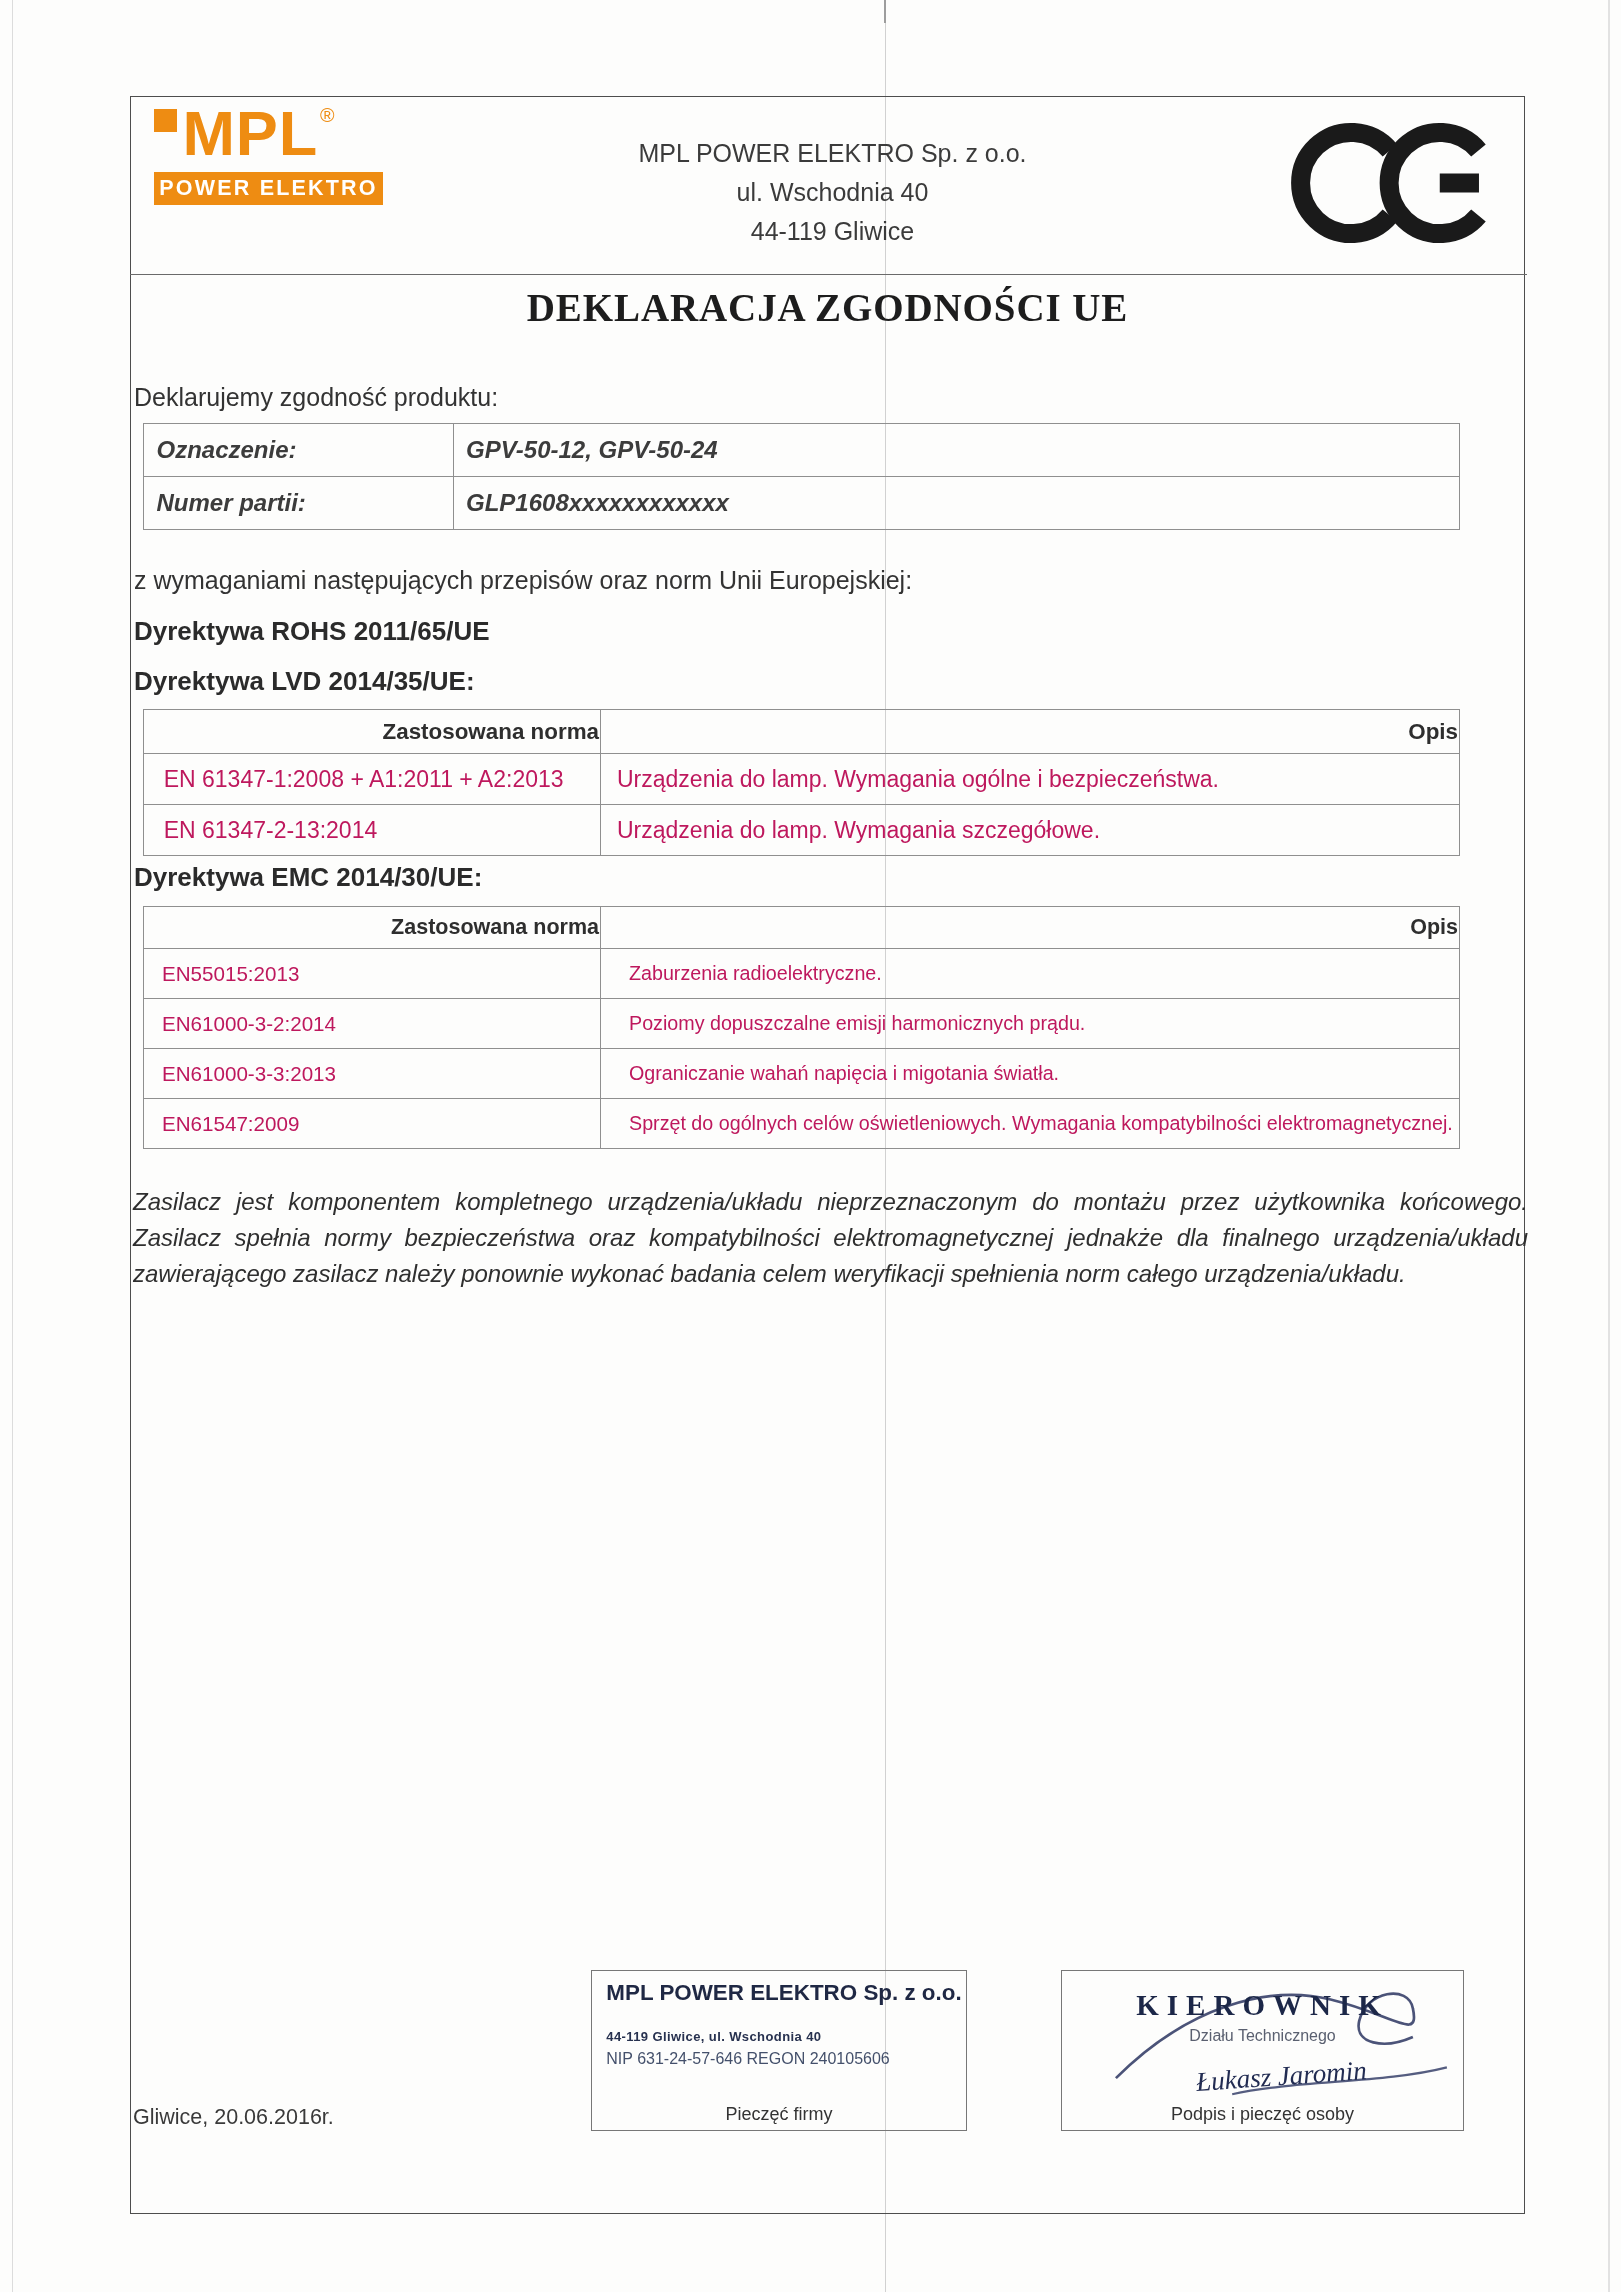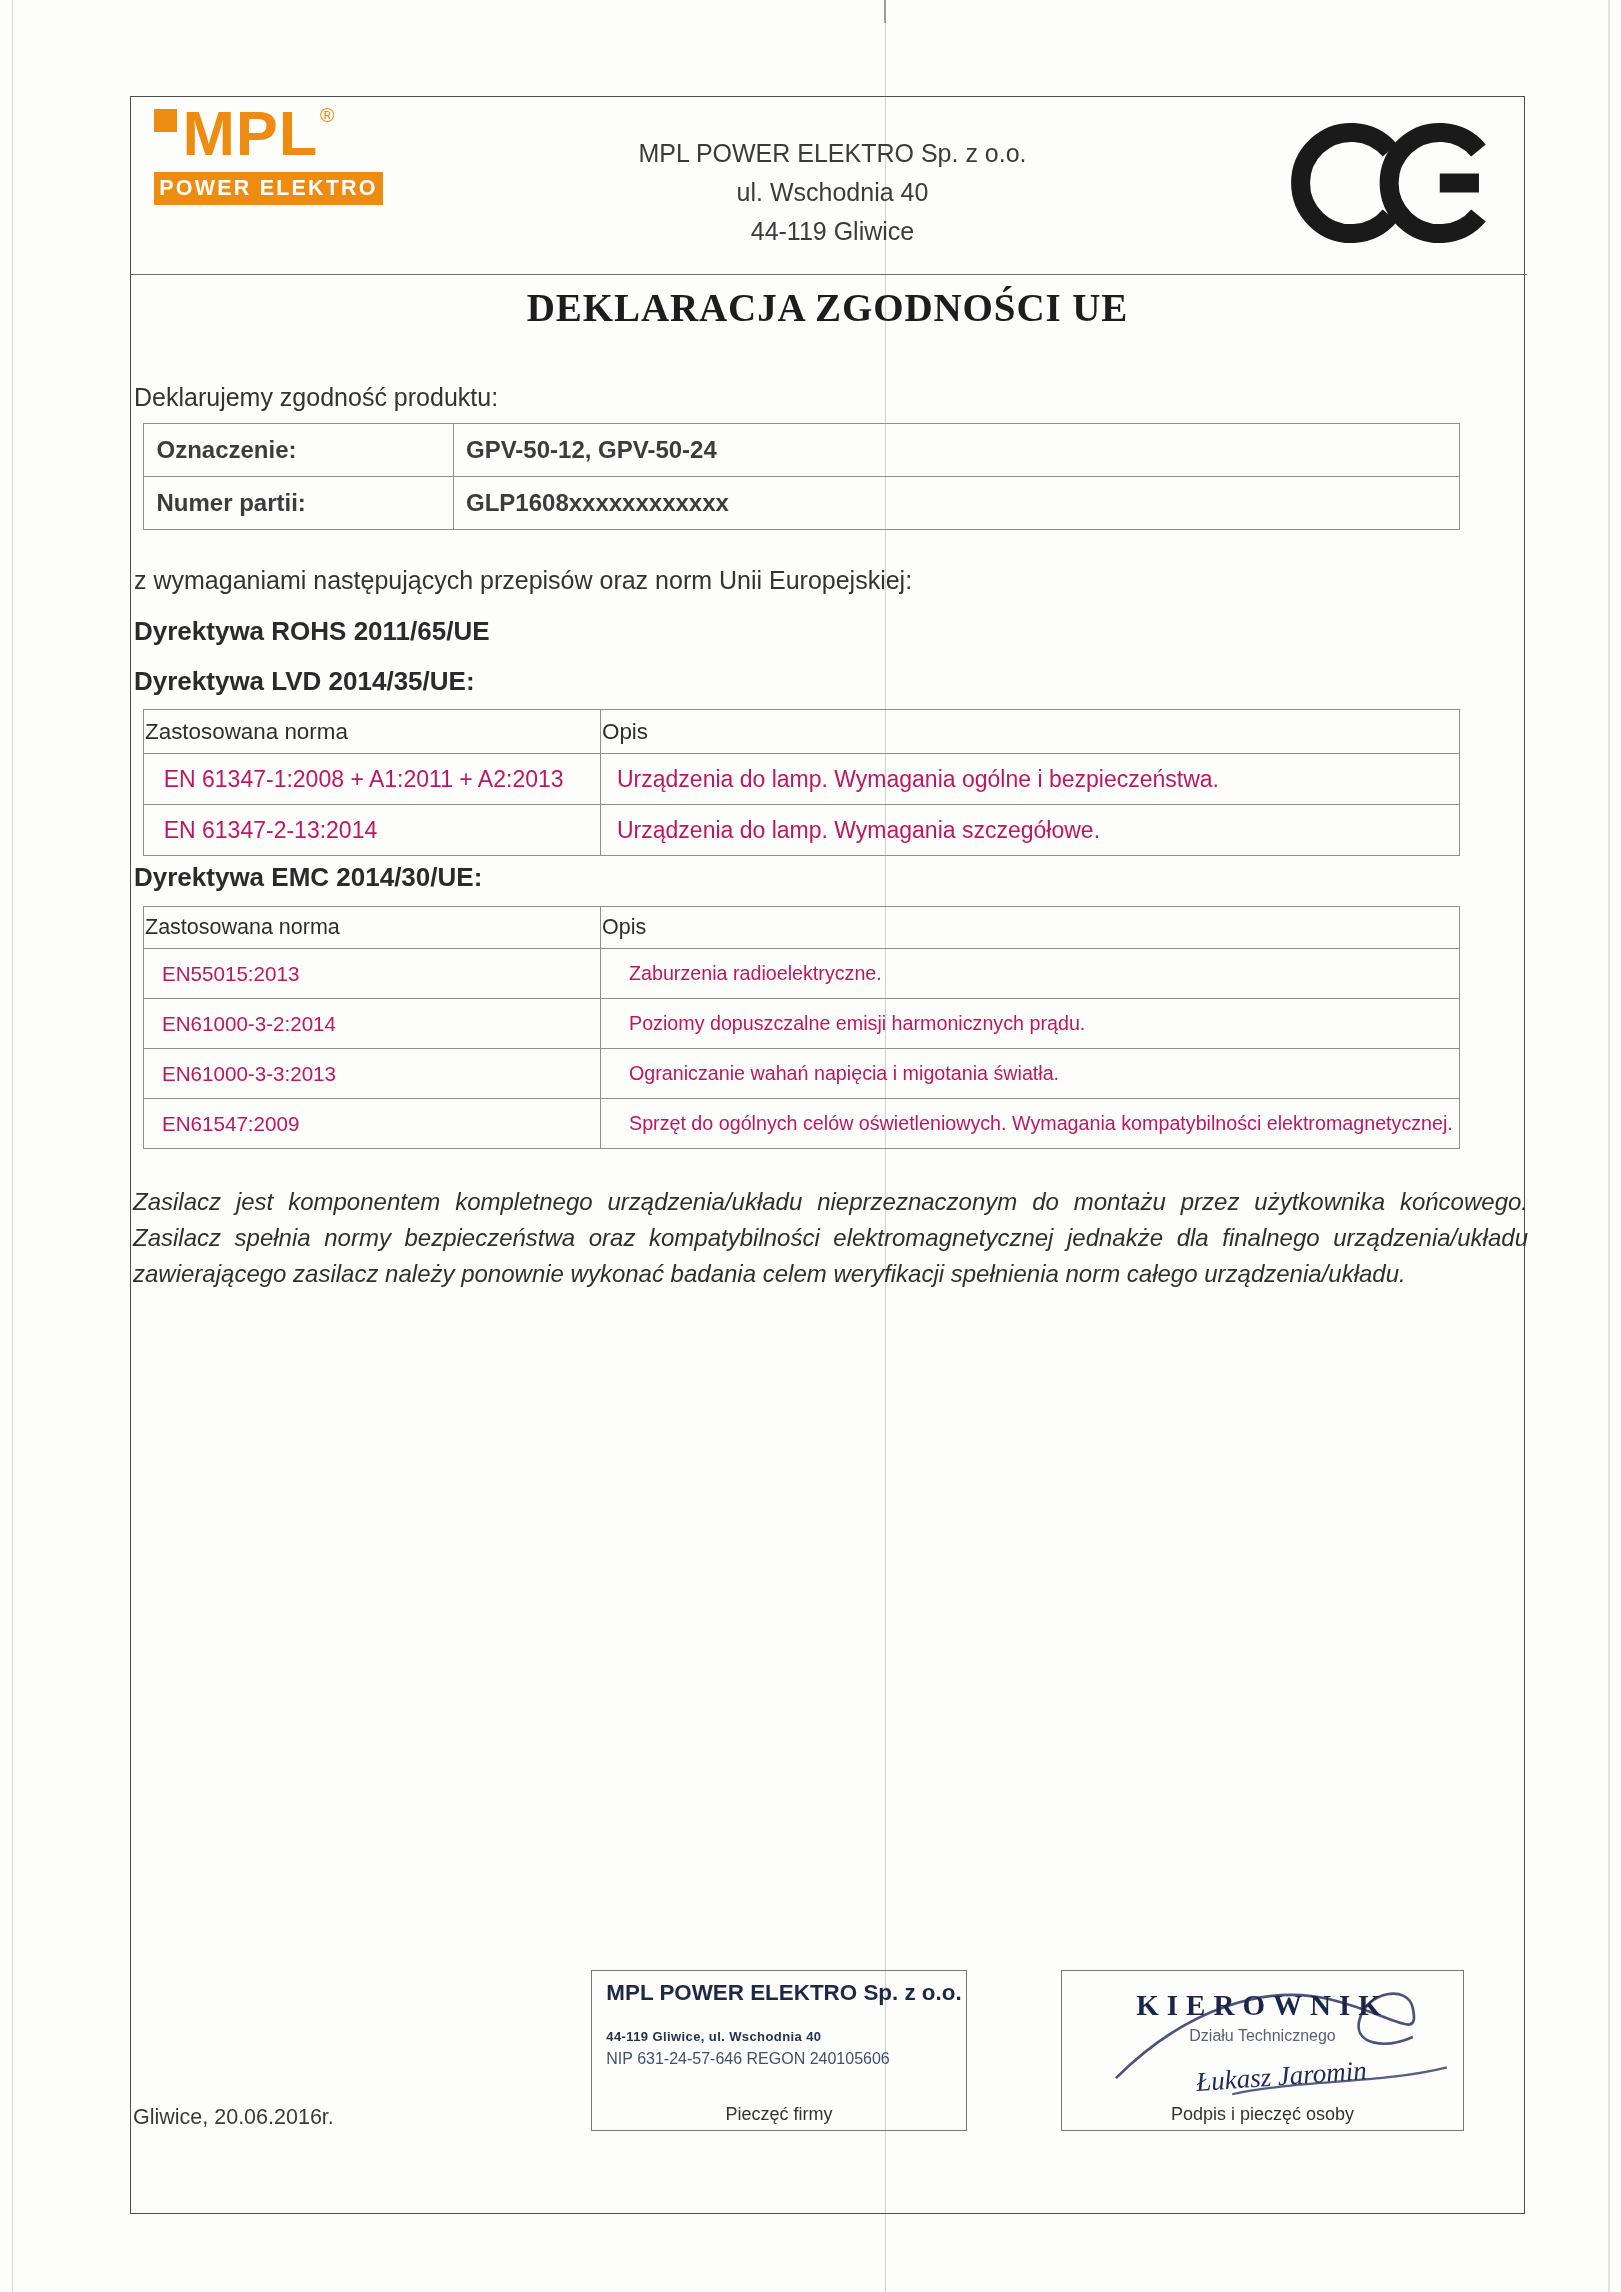--- a/index.html
+++ b/index.html
@@ -27,31 +27,31 @@
   .logo-reg{font-size:19.7px;color:#ee8c12;margin-top:1.8px;margin-left:1.8px;}
   .logo-bar{margin-top:7.2px;width:229px;background:#ee8c12;color:#ffffff;font-weight:bold;font-size:21.5px;letter-spacing:2.2px;text-align:center;padding:4px 0;}
   
   .company{position:absolute;left:564px;top:134px;width:537px;text-align:center;font-size:25px;line-height:39px;color:#3b3b3b;}
   
   .ce{position:absolute;left:1288px;top:116px;width:215px;height:134px;}
   
   .title{position:absolute;left:130px;top:285px;width:1395px;text-align:center;font-family:"Liberation Serif", serif;font-weight:bold;font-size:39px;letter-spacing:0.9px;color:#1d1d1d;}
   .intro{position:absolute;left:134px;top:383px;font-size:25px;color:#333333;}
   
-  .ptable{position:absolute;left:143px;top:423px;width:1317px;border-collapse:collapse;table-layout:fixed;}
+  .ptable{position:absolute;left:143px;top:423px;width:1317px;border-collapse:collapse;table-layout:fixed;font-style:italic;}
   .ptable td{border:1.8px solid #8f8f8f;height:52px;font-size:24px;font-weight:bold;color:#3c3c3c;padding:0 0 0 12.5px;vertical-align:middle;}
   .ptable .plabel{width:296px;}
   .req{position:absolute;left:134px;top:566px;font-size:25px;color:#333333;}
   .heading{position:absolute;left:134px;font-size:26px;font-weight:bold;color:#2b2b2b;}
   .h-rohs{top:616px;}
   .h-lvd{top:666px;}
   .h-emc{top:862px;}
   
   .ntable{position:absolute;left:143px;width:1317px;border-collapse:collapse;table-layout:fixed;}
-  .ntable th{border:1.8px solid #8f8f8f;font-weight:normal;text-align:left;vertical-align:middle;color:#2e2e2e;}
+  .ntable th{border:1.8px solid #8f8f8f;font-weight:bold;text-align:right;vertical-align:middle;color:#2e2e2e;}
   .ntable td{border:1.8px solid #8f8f8f;vertical-align:middle;color:#be185d;}
   .ntable .c-norm{width:454px;}
   .lvd{top:709px;}
   .lvd th{height:41px;font-size:22.4px;}
   .lvd td{height:48px;font-size:23px;}
   .lvd td.c-norm{padding-left:19.7px;}
   .lvd td.c-opis{padding-left:16px;}
   .emc{top:906px;}
   .emc th{height:39px;font-size:21.5px;}
   .emc td{height:47px;font-size:19.7px;}

